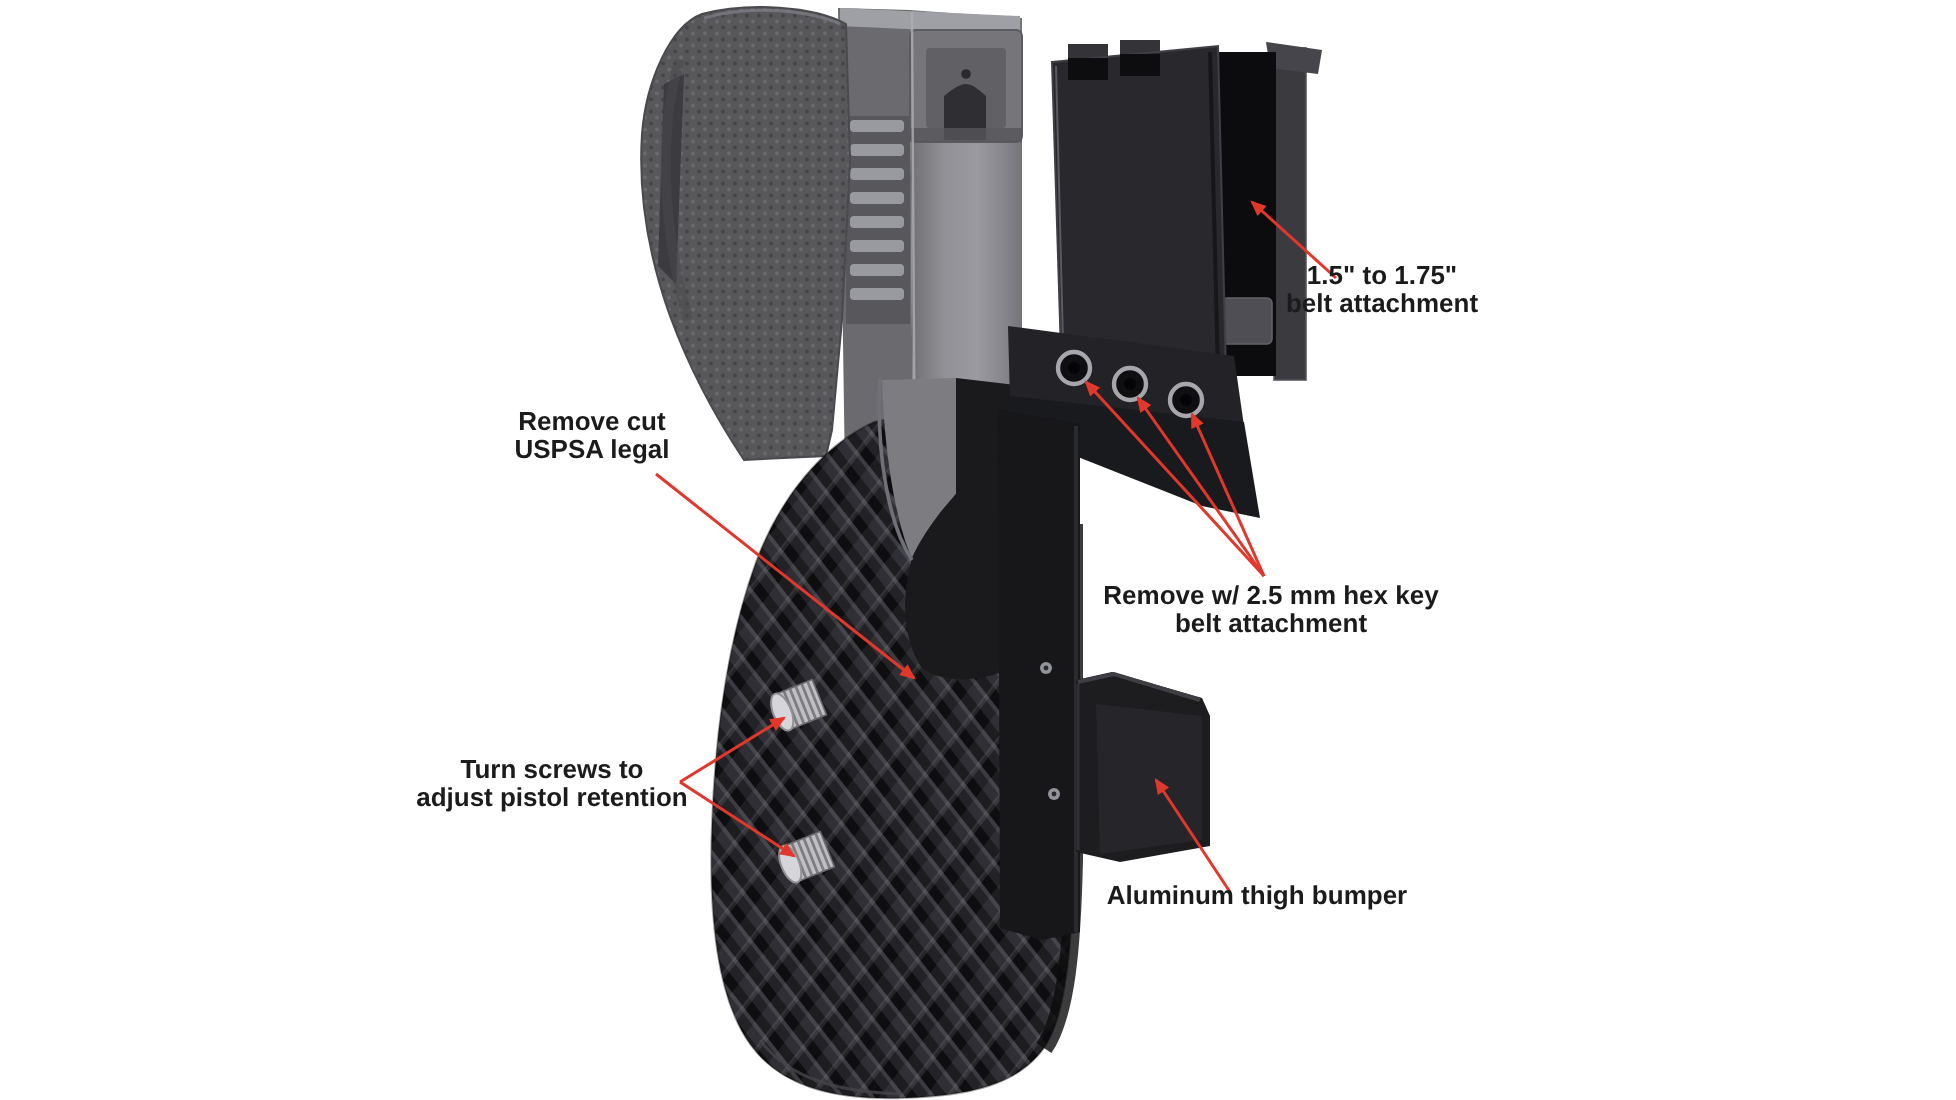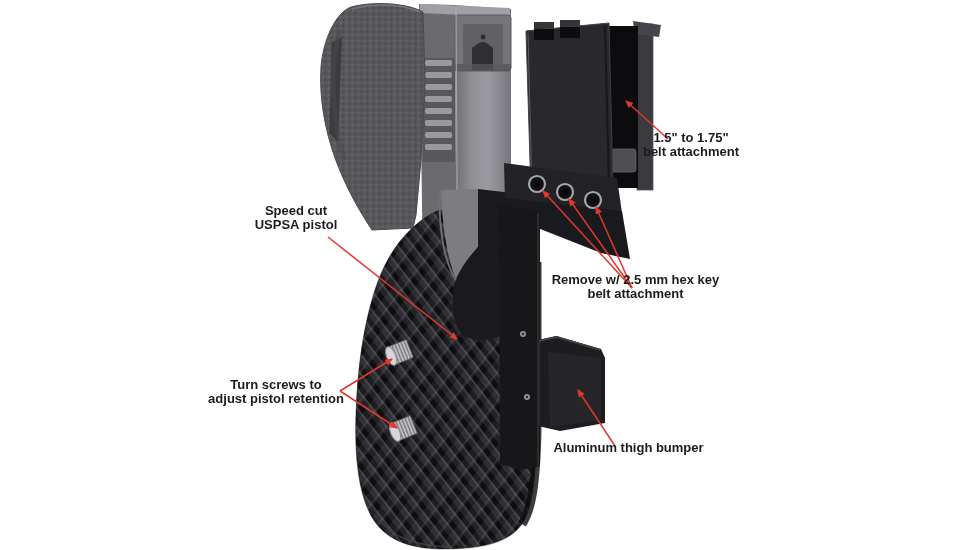--- a/index.html
+++ b/index.html
@@ -169,25 +169,25 @@
       <line x1="615" y1="446" x2="578" y2="390" stroke="#e2372b" marker-end="url(#ah)"></line>
     </g>
   </svg>
 
   <div class="callout" style="left:606px;top:131px;width:170px">
     <span>1.5" to 1.75"</span>
     <span>belt attachment</span>
   </div>
 
   <div class="callout" style="left:231px;top:204px;width:130px">
-    <span>Speed cut</span>
-    <span>USPSA pistol</span>
+    <span>Remove cut</span>
+    <span>USPSA legal</span>
   </div>
 
-  <div class="callout" style="left:543px;top:273px;width:185px">
+  <div class="callout" style="left:543px;top:291px;width:185px">
     <span>Remove w/ 2.5 mm hex key</span>
     <span>belt attachment</span>
   </div>
 
   <div class="callout" style="left:546px;top:441px;width:165px">
     <span>Aluminum thigh bumper</span>
   </div>
 
   <div class="callout" style="left:201px;top:378px;width:150px">
     <span>Turn screws to</span>

